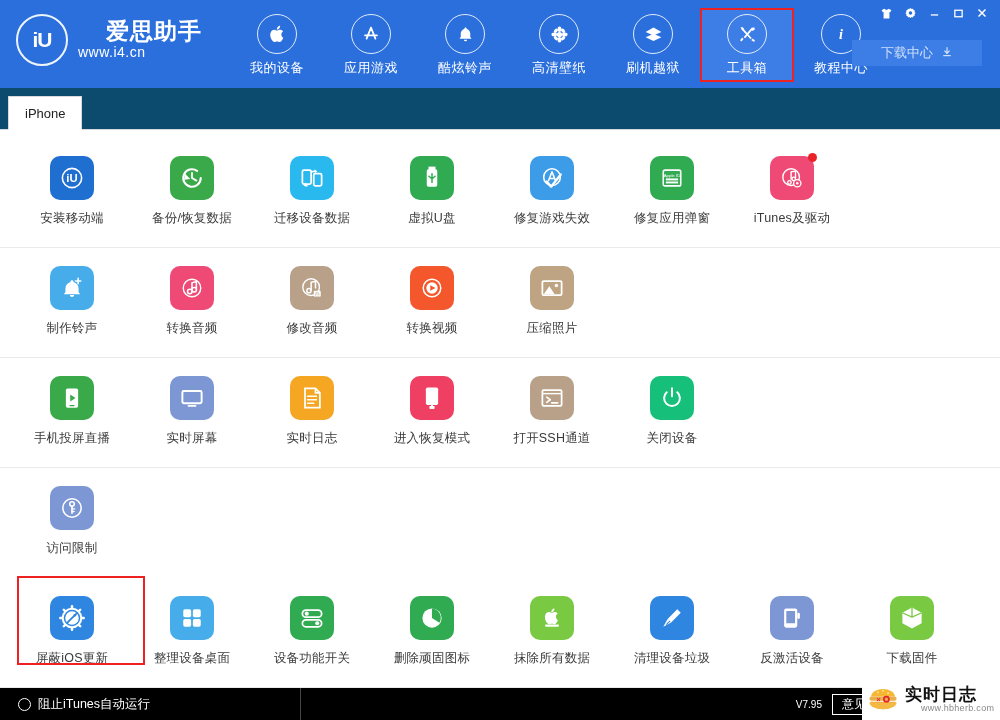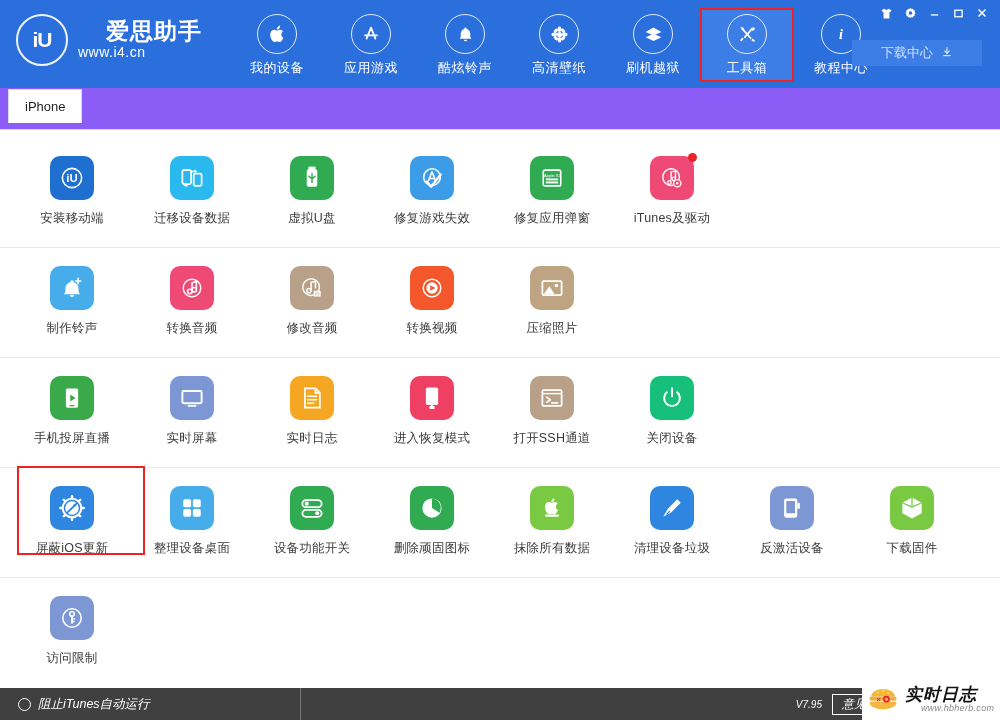--- a/index.html
+++ b/index.html
@@ -127,24 +127,24 @@
     gap: 8px;
     color: #cfe0fb;
     font-size: 13px;
     cursor: default;
   }
 
   
   .tabstrip {
     height: 42px;
     flex: 0 0 42px;
-    background: #8b5cf6;
+    background: #0c4a6e;
     border-bottom: 1px solid #d6dade;
     display: flex;
-    align-items: flex-start;
+    align-items: flex-end;
     padding-left: 8px;
     box-sizing: border-box;
   }
   .tab {
     height: 34px;
     min-width: 74px;
     padding: 0 16px;
     background: #ffffff;
     border: 1px solid #d6dade;
     border-bottom: 1px solid #ffffff;
@@ -214,27 +214,26 @@
     top: -3px; right: -3px;
     width: 9px; height: 9px;
     border-radius: 50%;
     background: #e8242a;
   }
 
   
   .statusbar {
     flex: 0 0 32px;
     height: 32px;
-    background: #404040;
+    background: #000000;
     display: flex;
     align-items: center;
     position: relative;
     padding: 0 10px;
     box-sizing: border-box;
-    font-style: italic;
   }
   .sb-left {
     display: flex; align-items: center; gap: 7px;
     color: #ffffff; font-size: 12.5px;
     margin-left: 8px;
   }
   .sb-radio {
     width: 13px; height: 13px;
     border: 1.5px solid #ffffff;
     border-radius: 50%;
@@ -438,20 +437,30 @@
       <div class="cell">
         <div class="ico" style="background:#1f6fd0">
           <svg width="28" height="28" viewBox="0 0 32 32">
               <circle cx="16" cy="16" r="11" fill="none" stroke="#ffffff" stroke-width="1.8"></circle>
               <text x="16" y="21" font-size="13" font-weight="bold" fill="#ffffff" text-anchor="middle" font-family="sans-serif">iU</text>
             </svg>
         </div>
         <div class="cap">安装移动端</div>
       </div>
 
+      <div class="cell">
+        <div class="ico" style="background:#3aa94a">
+          <svg width="28" height="28" viewBox="0 0 32 32">
+              <path d="M26 16a10 10 0 1 1-4.2-8.1" fill="none" stroke="#ffffff" stroke-width="2.4" stroke-linecap="round"></path>
+              <path d="M8 11 L7 18 L14 17 Z" fill="#ffffff"></path>
+              <path d="M16 10 L16 16 L21 19" stroke="#ffffff" stroke-width="2" fill="none" stroke-linecap="round"></path>
+            </svg>
+        </div>
+        <div class="cap">备份/恢复数据</div>
+      </div>
 
       <div class="cell">
         <div class="ico" style="background:#29b9ef">
           <svg width="28" height="28" viewBox="0 0 32 32">
               <rect x="5" y="7" width="10" height="16" rx="1.8" fill="none" stroke="#ffffff" stroke-width="2"></rect>
               <rect x="18" y="11" width="9" height="14" rx="1.8" fill="none" stroke="#ffffff" stroke-width="2"></rect>
               <path d="M15 9 L20 8" stroke="#ffffff" stroke-width="2" fill="none"></path>
               <path d="M19 6 L22 8.5 L19 10.5" fill="#ffffff"></path>
               <path d="M11 25 L7 24" stroke="#ffffff" stroke-width="2" fill="none"></path>
               <path d="M9 21 L6 24 L9 26" fill="#ffffff"></path>
@@ -628,20 +637,34 @@
 
 
       <div class="cell">
         <div class="ico" style="background:#16c07a">
           <svg width="28" height="28" viewBox="0 0 32 32">
               <path d="M10 9.5 a9 9 0 1 0 12 0" fill="none" stroke="#ffffff" stroke-width="2.3" stroke-linecap="round"></path>
               <path d="M16 5 v9" stroke="#ffffff" stroke-width="2.3" stroke-linecap="round"></path>
             </svg>
         </div>
         <div class="cap">关闭设备</div>
+      </div>
+    </div>
+
+    <div class="row last">
+      <div class="cell">
+        <div class="ico" style="background:#7d96d4">
+          <svg width="28" height="28" viewBox="0 0 32 32">
+              <circle cx="16" cy="16" r="10.5" fill="none" stroke="#ffffff" stroke-width="1.8"></circle>
+              <circle cx="16" cy="11.5" r="2.6" fill="none" stroke="#ffffff" stroke-width="1.8"></circle>
+              <path d="M16 14 L16 22" stroke="#ffffff" stroke-width="1.9" stroke-linecap="round"></path>
+              <path d="M16 17 h3 M16 20 h2.4" stroke="#ffffff" stroke-width="1.7" stroke-linecap="round"></path>
+            </svg>
+        </div>
+        <div class="cap">访问限制</div>
       </div>
     </div>
 
     <div class="row">
       <div class="cell">
         <div class="cell-highlight"></div>
         <div class="ico" style="background:#2f86e0">
           <svg width="30" height="30" viewBox="0 0 32 32">
               <g fill="#ffffff">
                 <circle cx="16" cy="16" r="11"></circle>
@@ -737,34 +760,20 @@
         <div class="ico" style="background:#7ac943">
           <svg width="28" height="28" viewBox="0 0 32 32">
               <path d="M16 4 L27 10 L27 22 L16 28 L5 22 L5 10 Z" fill="#ffffff"></path>
               <path d="M16 4 L16 15 M5 10 L16 15 M27 10 L16 15" stroke="#7ac943" stroke-width="1.5" fill="none"></path>
             </svg>
         </div>
         <div class="cap">下载固件</div>
       </div>
     </div>
 
-    <div class="row last">
-      <div class="cell">
-        <div class="ico" style="background:#7d96d4">
-          <svg width="28" height="28" viewBox="0 0 32 32">
-              <circle cx="16" cy="16" r="10.5" fill="none" stroke="#ffffff" stroke-width="1.8"></circle>
-              <circle cx="16" cy="11.5" r="2.6" fill="none" stroke="#ffffff" stroke-width="1.8"></circle>
-              <path d="M16 14 L16 22" stroke="#ffffff" stroke-width="1.9" stroke-linecap="round"></path>
-              <path d="M16 17 h3 M16 20 h2.4" stroke="#ffffff" stroke-width="1.7" stroke-linecap="round"></path>
-            </svg>
-        </div>
-        <div class="cap">访问限制</div>
-      </div>
-    </div>
-
   </div>
 
   <div class="statusbar">
     <div class="sb-divider"></div>
     <div class="sb-left">
       <span class="sb-radio"></span>
       <span>阻止iTunes自动运行</span>
     </div>
     <div class="sb-right">
       <span class="sb-ver">V7.95</span>

